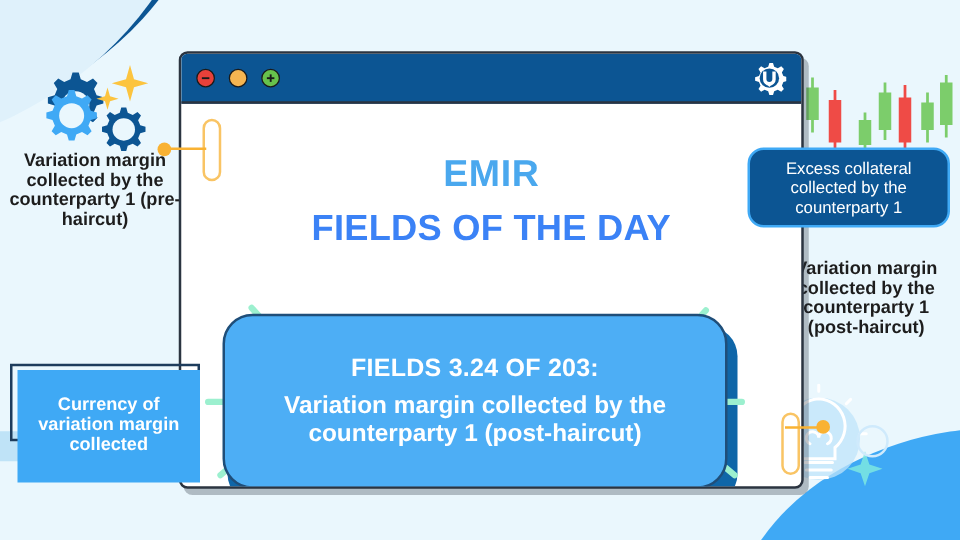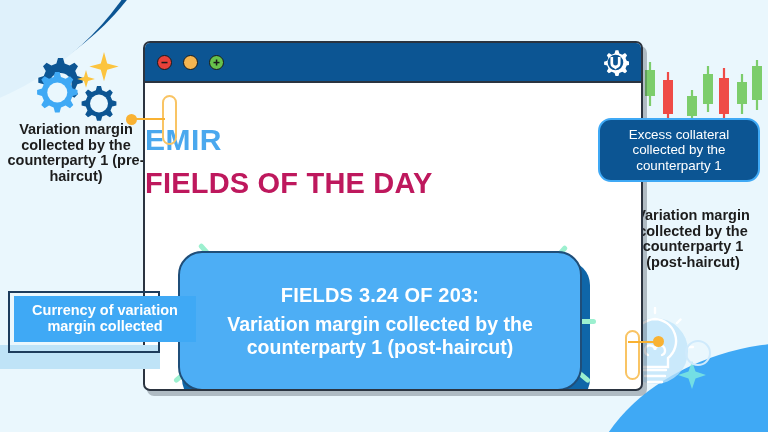--- a/index.html
+++ b/index.html
@@ -56,23 +56,23 @@
   .dot { width:15px; height:15px; border-radius:50%; border:1.6px solid #1a1a1a;
          display:flex; align-items:center; justify-content:center; }
   .dot.red{background:#e8413a;} .dot.amber{background:#f5b551;} .dot.green{background:#67c24c;}
   .dot svg { display:block; }
   .brand { margin-left:auto; display:flex; align-items:center; gap:6px; }
   .brand-txt { display:flex; flex-direction:column; line-height:1; }
   .brand-name { color:#fff; font-size:18.5px; font-weight:bold; letter-spacing:-.3px; }
   .brand-tag { color:#fff; font-size:4.2px; font-weight:bold; letter-spacing:.75px; margin-top:2px; }
 
   .page { position:relative; height:308px; padding-top:40px; }
-  .heading { }
+  .heading { text-align:center; }
   .h-emir { color:#4aa8ee; font-size:30px; font-weight:bold; letter-spacing:.5px; }
-  .h-fotd { color:#be185d; font-size:29px; font-weight:bold; letter-spacing:.2px; margin-top:10px; }
+  .h-fotd { color:#3b82f6; font-size:29px; font-weight:bold; letter-spacing:.2px; margin-top:10px; }
 
   
   .card-wrap { position:absolute; left:33px; top:168px; width:356px; height:152px; }
   .card-shadow {
     position:absolute; left:4px; top:10px; width:408px; height:142px;
     background:#0f66a8; border-radius:24px;
   }
   .card {
     position:absolute; left:0; top:0; width:404px; height:140px;
     background:#4daef5; border:2.5px solid #1f4e79; border-radius:24px;
@@ -100,23 +100,23 @@
     padding:7px 8px; text-align:center;
     font-size:13.4px; font-weight:normal; line-height:1.14;
     z-index:8;
   }
 
   .co-cyan-frame {
     position:absolute; left:8px; top:291px; width:152px; height:62px;
     border:2.5px solid #1d3c5c; background:transparent; z-index:8;
   }
   .co-cyan {
-    position:absolute; left:14px; top:296px; width:182px;
+    position:absolute; left:14px; top:296px; width:146px;
     background:#3fa9f5; color:#fff; text-align:center;
-    padding:7px 6px; font-size:14.5px; font-weight:bold; line-height:1.1;
+    padding:21px 6px; font-size:14.5px; font-weight:bold; line-height:1.1;
     z-index:9;
   }
   .co-cyan-ghost {
     position:absolute; left:0px; top:345px; width:160px; height:24px;
     background:#bfe3f7; z-index:7;
   }
 
   
   .conn-line { position:absolute; background:#f9b233; height:2px; z-index:7; }
   .conn-dot { position:absolute; width:11px; height:11px; border-radius:50%;

